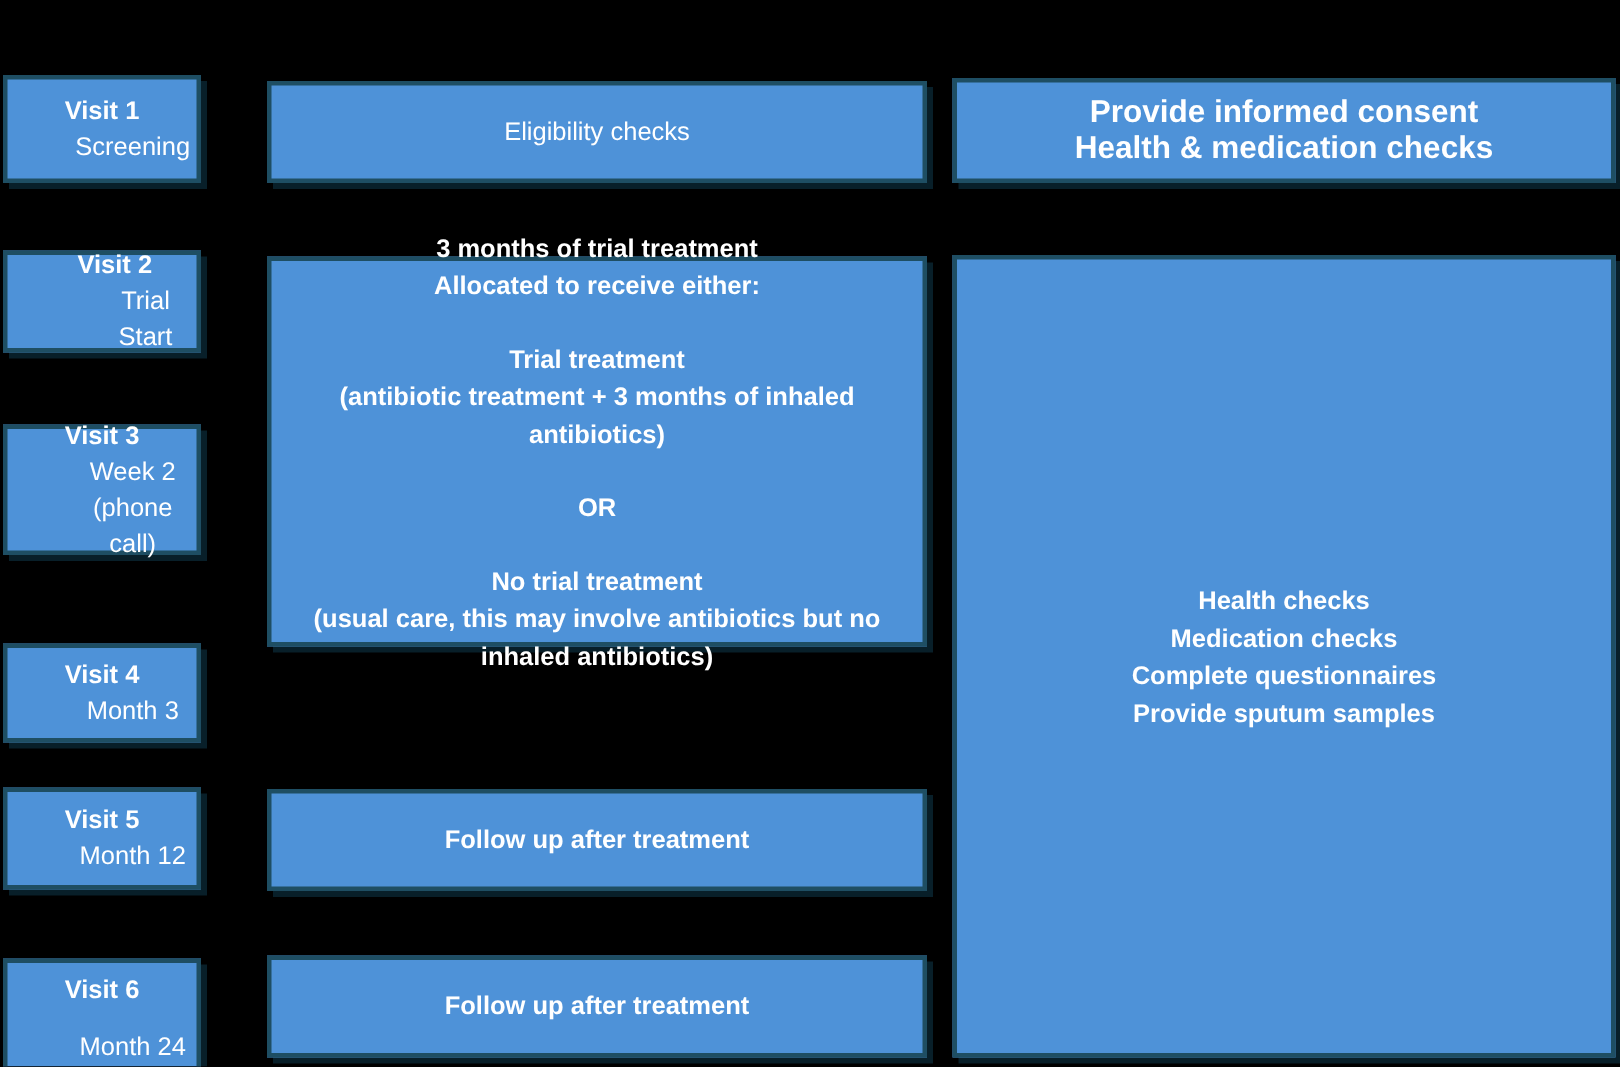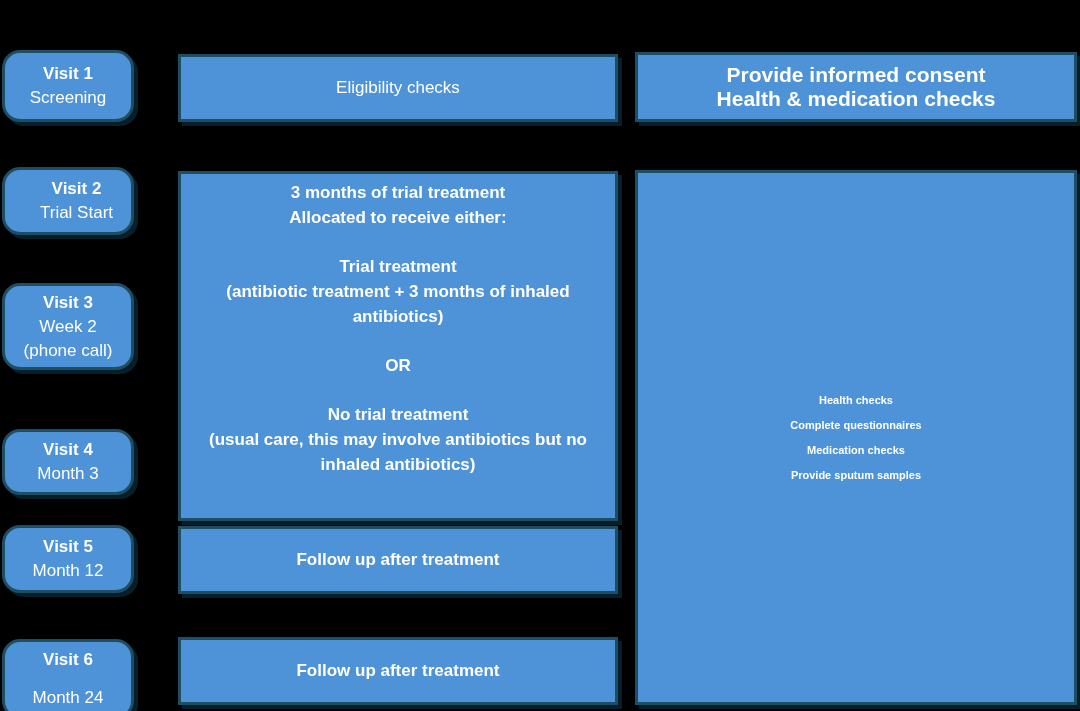--- a/index.html
+++ b/index.html
@@ -7,40 +7,40 @@
     position:relative;width:1080px;height:711px;background:#000000;
     font-family:"Liberation Sans",sans-serif;color:#FFFFFF;overflow:hidden;
   }
   .box{
     position:absolute;box-sizing:border-box;
     background:#4E92D8;border:3px solid #1E4E63;
     box-shadow:4px 4px 0 #081f29;
     display:flex;flex-direction:column;align-items:center;justify-content:center;
     text-align:center;color:#FFFFFF;
   }
-  .visit-box{left:2px;width:132px;font-size:17px;line-height:24px;border-radius:18px;}
+  .visit-box{left:2px;width:132px;font-size:17px;line-height:24px;}
   .visit-title{font-weight:bold;}
-  .visit-sub{font-weight:normal;}
+  .visit-sub{font-weight:normal;margin-left:41px;}
   #visit1{top:50px;height:72px;}
   #visit2{top:167px;height:68px;padding-left:17px;}
   #visit3{top:283px;height:87px;}
   #visit4{top:429px;height:66px;text-align:right;}
   #visit5{top:525px;height:68px;}
   #visit6{top:639px;height:80px;gap:14px;}
   .mid{left:178px;width:440px;}
   #eligibility{top:54px;height:68px;font-size:17px;font-weight:normal;}
-  #treatment{top:171px;height:350px;font-size:17px;font-weight:bold;
-    line-height:25px;justify-content:flex-start;padding:6px 8px;}
+  #treatment{top:171px;height:260px;font-size:17px;font-weight:bold;
+    line-height:25px;justify-content:center;padding:6px 8px;}
   .t-group{margin-top:24px;}
   .t-group.first{margin-top:0;}
   #followup1{top:526px;height:68px;font-size:17px;font-weight:bold;}
   #followup2{top:637px;height:68px;font-size:17px;font-weight:bold;}
   .right{left:635px;width:442px;}
   #consent{top:52px;height:70px;font-size:21px;font-weight:bold;line-height:24px;}
-  #activities{top:170px;height:535px;font-size:11px;font-weight:bold;line-height:25px;}
+  #activities{top:170px;height:535px;font-size:17px;font-weight:bold;line-height:25px;}
 </style>
 </head>
 <body>
 
 <div class="canvas">
 
   <div class="box visit-box" id="visit1">
     <div class="visit-title">Visit 1</div>
     <div class="visit-sub">Screening</div>
   </div>
@@ -93,18 +93,18 @@
     <div>Follow up after treatment</div>
   </div>
 
   <div class="box right" id="consent">
     <div>Provide informed consent</div>
     <div>Health &amp; medication checks</div>
   </div>
 
   <div class="box right" id="activities">
     <div>Health checks</div>
+    <div>Medication checks</div>
     <div>Complete questionnaires</div>
-    <div>Medication checks</div>
     <div>Provide sputum samples</div>
   </div>
 
 </div>
 
 </body></html>

